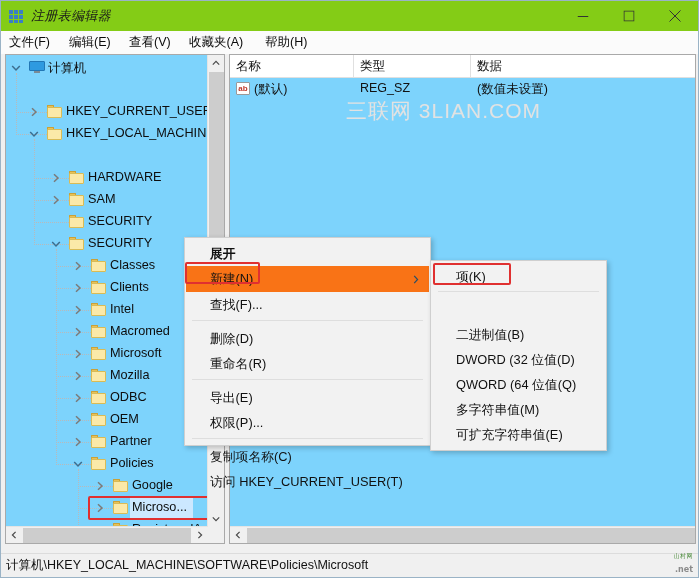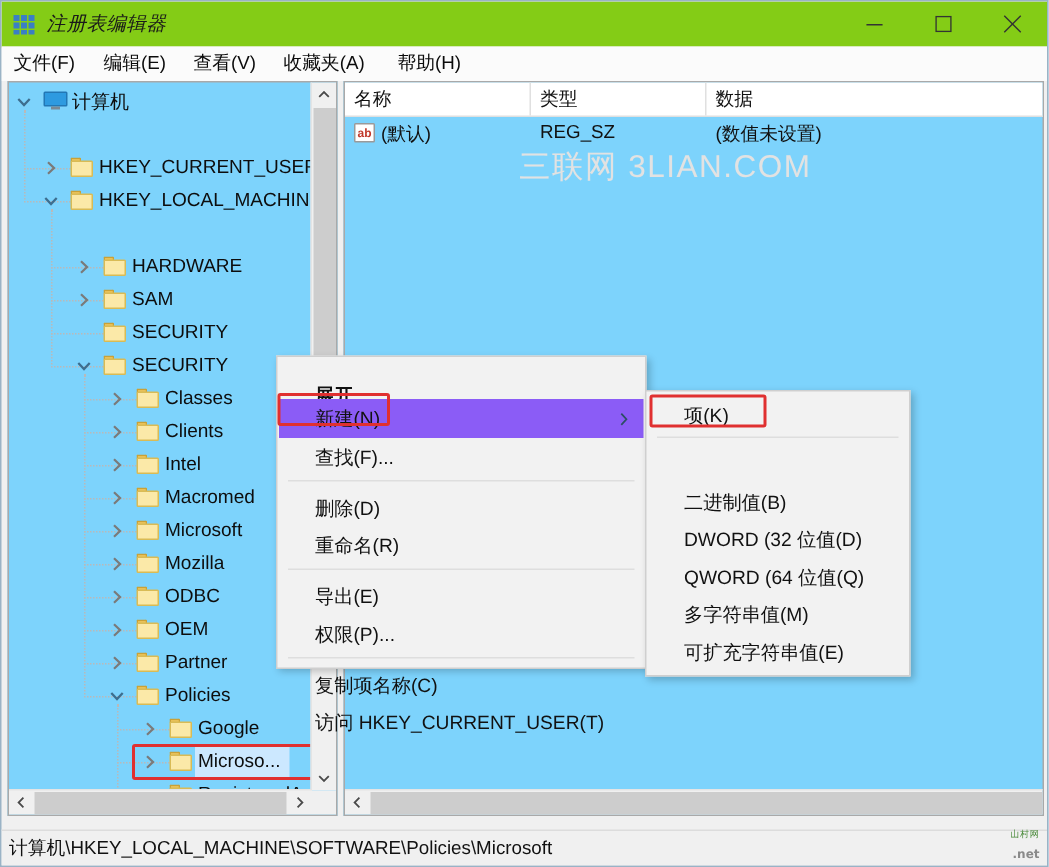--- a/index.html
+++ b/index.html
@@ -77,21 +77,21 @@
   .watermark{position:absolute;left:345px;top:96px;font-size:21px;color:#e2e2e2;
              letter-spacing:1px;white-space:nowrap;pointer-events:none;}
 
   
   .ctxmenu{position:absolute;background:#f2f2f2;border:1px solid #cfcfcf;
            box-shadow:2px 2px 5px rgba(0,0,0,.22);box-sizing:border-box;}
   #ctx-main{left:183px;top:236px;width:247px;height:209px;}
   #ctx-sub{left:429px;top:259px;width:177px;height:191px;}
   .mi{position:absolute;left:1px;right:1px;height:26px;cursor:default;}
   .mi span.lbl{position:absolute;left:24px;top:5px;font-size:12.8px;color:#111;white-space:nowrap;}
-  .mi.hl{background:#8b5cf6;text-align:center;}
+  .mi.hl{background:#f97316;text-align:center;}
   .mi.bold span.lbl{font-weight:bold;}
   .msep{position:absolute;left:7px;right:7px;height:1px;background:#dedede;}
   .subarrow{position:absolute;right:10px;top:7px;}
   .mi-box{position:absolute;box-sizing:border-box;border:2px solid #e03030;border-radius:2px;}
 
   
   .status{position:absolute;left:0;bottom:0;width:697px;height:23px;background:#f0f0f0;
           border-top:1px solid #dcdcdc;}
   .status-text{position:absolute;left:5px;top:3px;font-size:12.5px;color:#111;white-space:nowrap;}
 
@@ -465,21 +465,21 @@
           <polyline points="4.6,0.8 1.4,4 4.6,7.2" fill="none" stroke="#4a4a4a" stroke-width="1.2"></polyline>
         </svg>
       </div>
       <div class="sb-thumb" style="left:17px;right:0;top:1px;bottom:0;"></div>
     </div>
   </div>
 
   <div class="watermark">三联网 3LIAN.COM</div>
 
   <div class="ctxmenu" id="ctx-main">
-    <div class="mi bold" style="top:13px;">
+    <div class="mi bold" style="top:3px;">
       <span class="lbl">展开</span>
     </div>
     <div class="mi hl" style="top:28px;">
       <span class="lbl">新建(N)</span>
       <span class="subarrow">
         <svg width="6" height="9" viewBox="0 0 6 9">
           <polyline points="1.2,0.8 4.6,4.5 1.2,8.2" fill="none" stroke="#2c4e66" stroke-width="1.2"></polyline>
         </svg>
       </span>
     </div>

